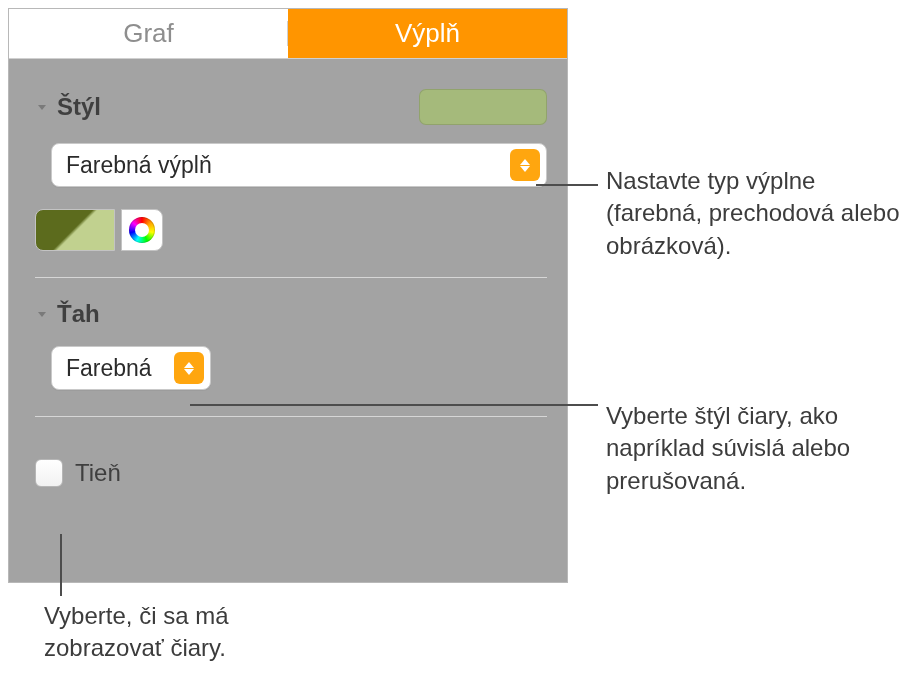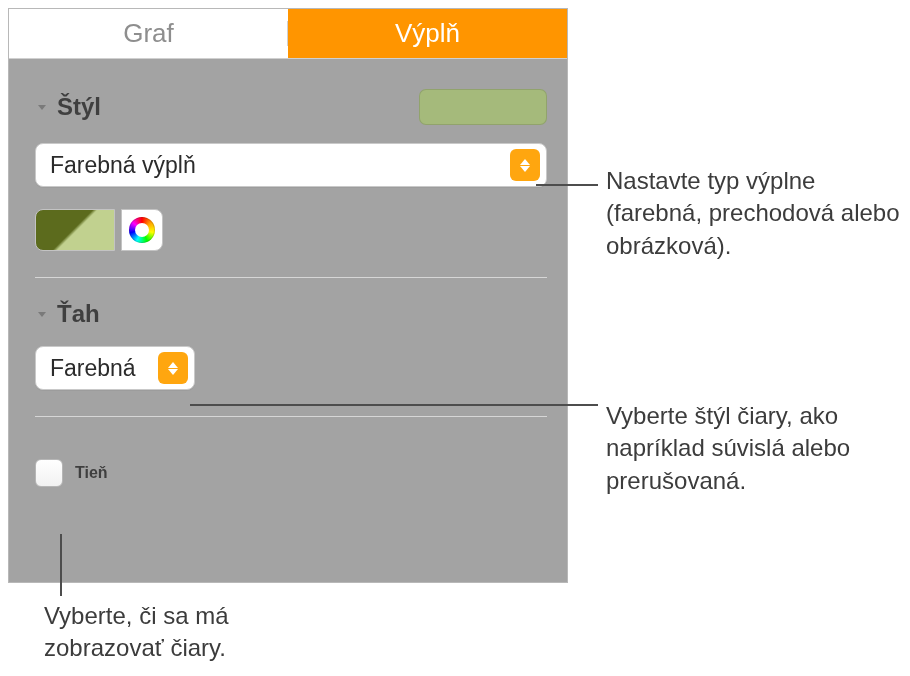--- a/index.html
+++ b/index.html
@@ -79,20 +79,21 @@
     .select {
       margin-top: 14px;
       height: 44px;
       border: 1px solid #c9c9c9;
       border-radius: 8px;
       display: flex;
       align-items: center;
       padding: 0 6px 0 14px;
       background: #fff;
       box-shadow: 0 1px 0 rgba(0,0,0,0.04);
+      margin-left: 16px;
     }
     .select.narrow { width: 160px; }
     .select-text {
       font-size: 23px;
       color: #2b2b2b;
       flex: 1;
       white-space: nowrap;
     }
     .stepper {
       width: 30px;
@@ -153,21 +154,21 @@
       align-items: center;
       margin-top: 42px;
       gap: 12px;
     }
     .checkbox {
       width: 28px; height: 28px;
       border: 1.5px solid #b6b6b6;
       border-radius: 6px;
       background: linear-gradient(#fff,#f2f2f2);
     }
-    .check-label { font-size: 16px; font-weight: 700; color: #3f3f3f; }
+    .check-label { font-size: 24px; font-weight: 400; color: #3f3f3f; }
 
     .callout {
       position: absolute;
       font-size: 24px;
       color: #3c3c3c;
       line-height: 1.35;
       font-weight: 400;
     }
     .leader {
       position: absolute;

